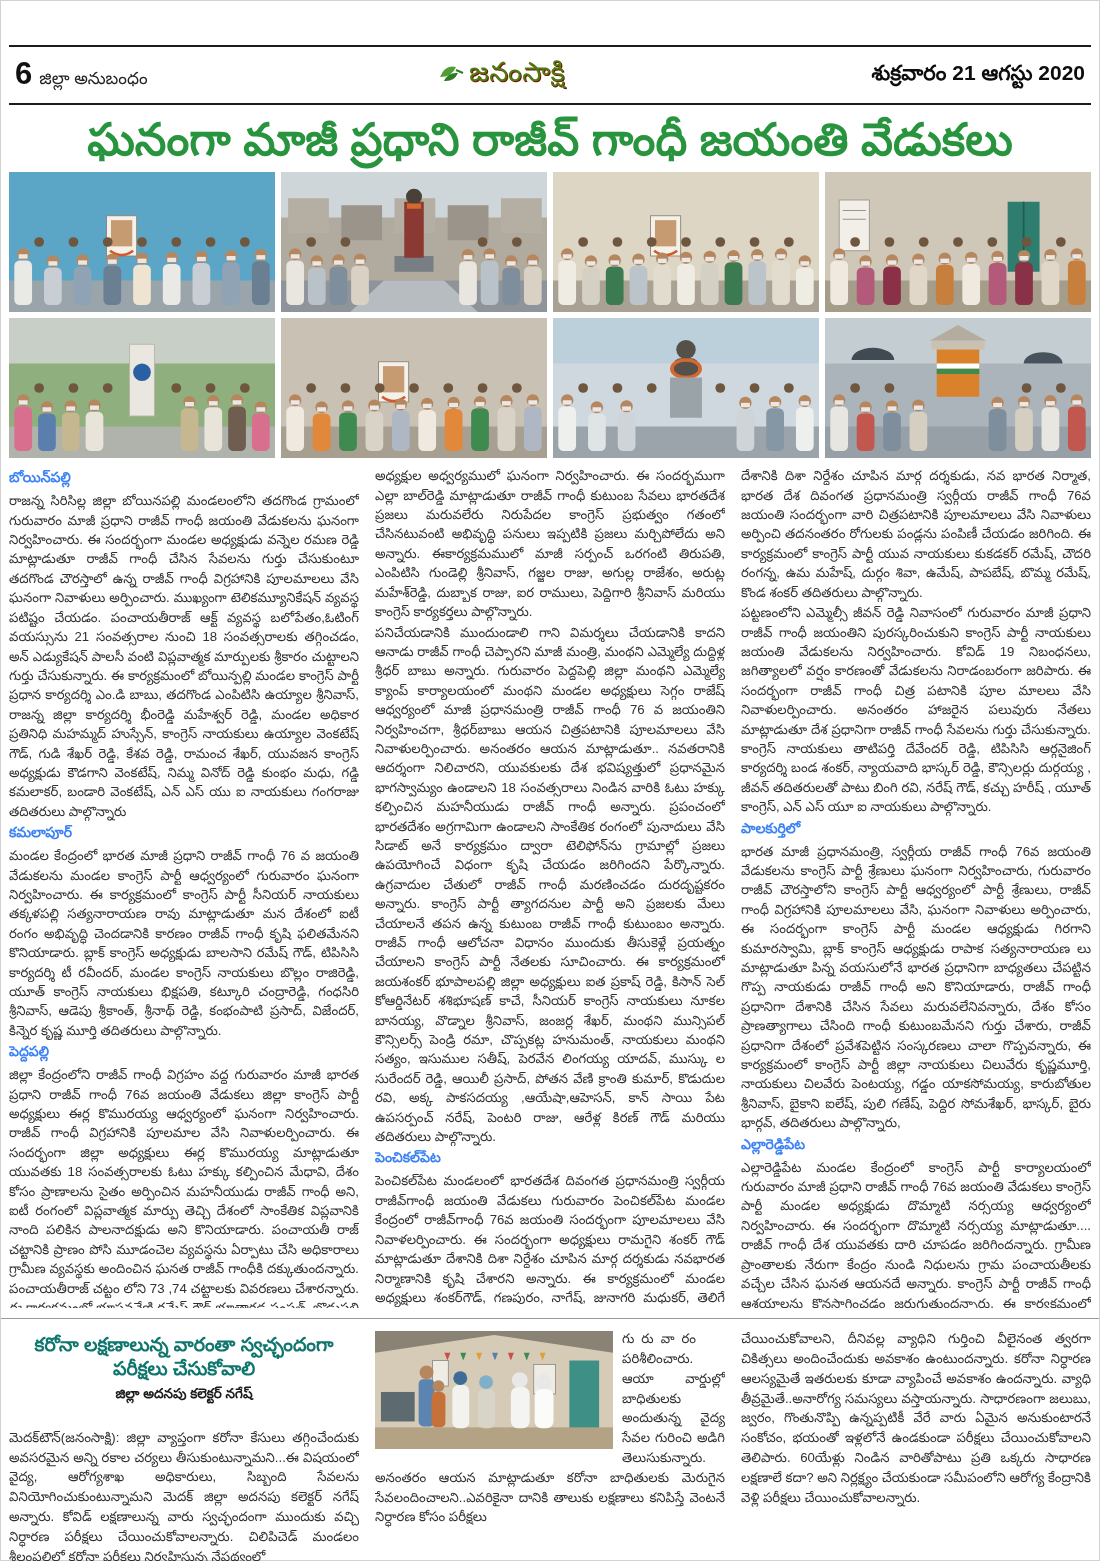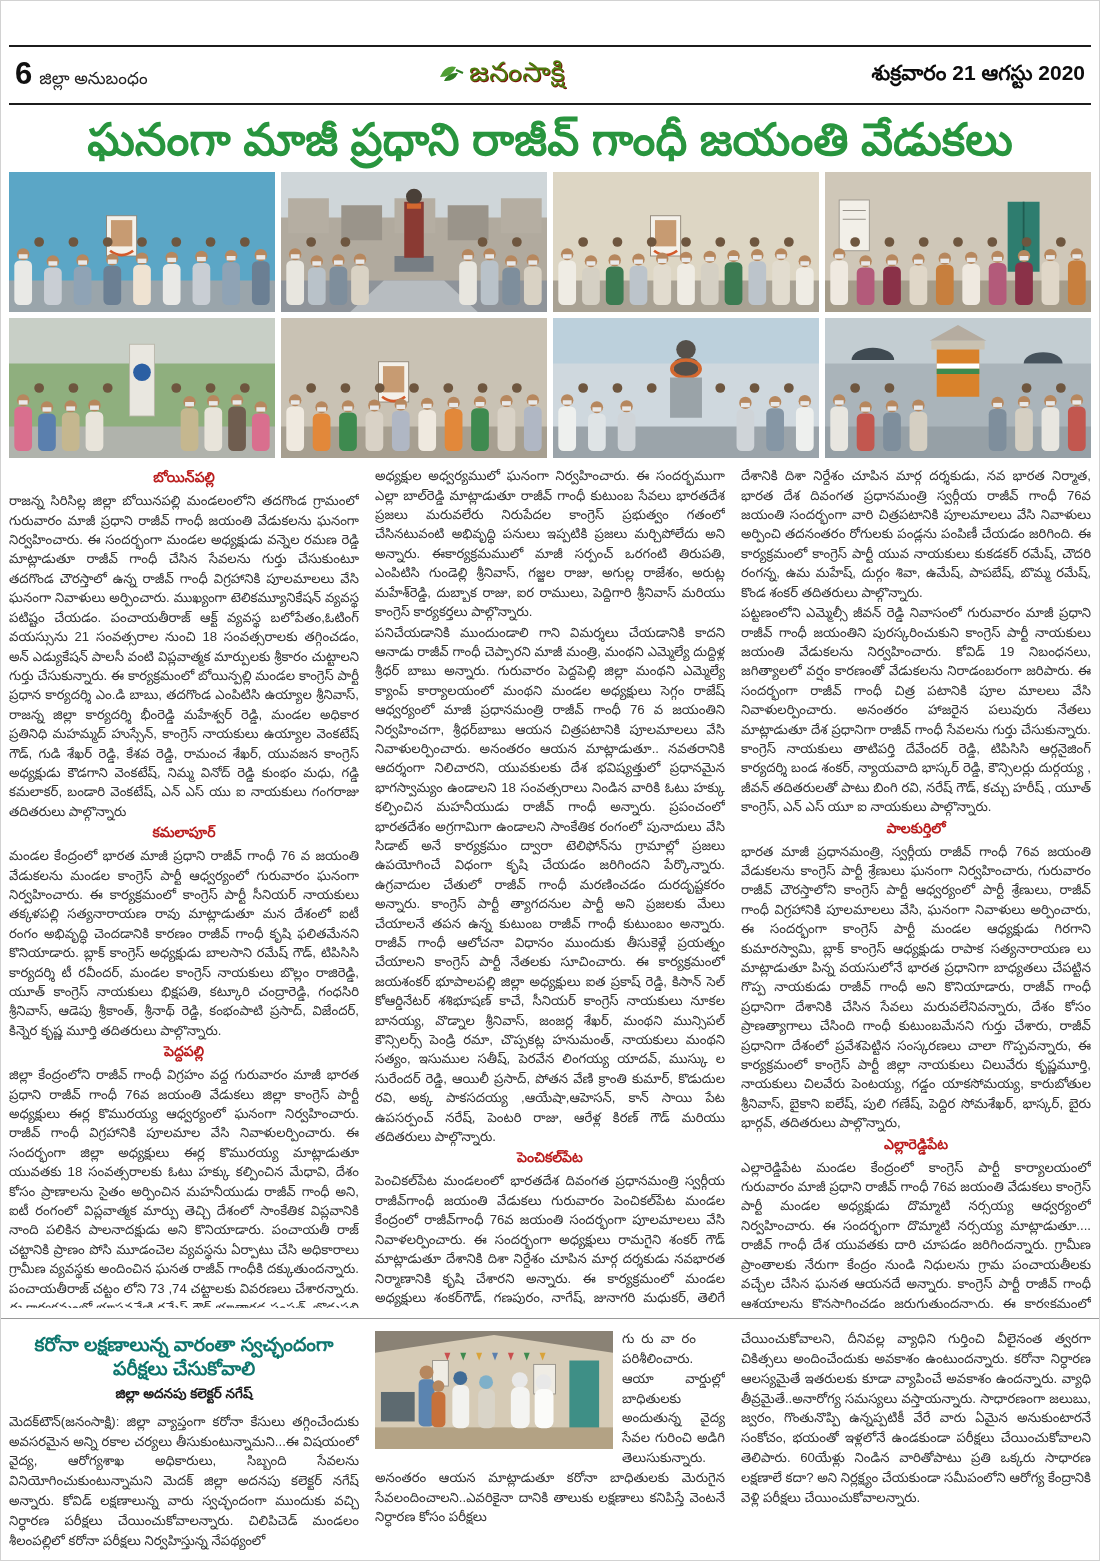--- a/index.html
+++ b/index.html
@@ -17,28 +17,28 @@
   .h-right{font-size:21px;font-weight:bold;color:#0d0d0d;margin-left:16px;}
   
   .headline{margin:11px 0 9px;text-align:center;font-size:45px;font-weight:bold;color:#28953e;line-height:1.05;}
   
   .photo-grid{display:grid;grid-template-columns:repeat(4,1fr);gap:6px;}
   .photo{height:140px;overflow:hidden;background:#ddd;}
   .photo svg{width:100%;height:100%;display:block;}
   
   .body-cols{display:flex;gap:16px;margin-top:8px;height:842px;overflow:hidden;}
   .col{flex:1;overflow:hidden;}
-  .sec-h{font-size:14px;font-weight:bold;margin:3px 0 2px;color:#b91c1c;text-align:center;}
+  .sec-h{font-size:14px;font-weight:bold;margin:3px 0 2px;color:#3b82f6;}
   .sec-p{font-size:13.2px;line-height:1.47;text-align:justify;margin:0 0 1px;color:#303030;}
   .rule{border:none;border-top:1px solid #9a9a9a;margin:10px -8px 0 -8px;}
   
   .bottom{display:flex;gap:16px;margin-top:10px;height:238px;overflow:hidden;}
   .b-left{flex:1;overflow:hidden;}
   .b-left h2{font-size:19px;text-align:center;margin:4px 6px 5px;font-weight:bold;color:#0f766e;line-height:1.25;}
-  .b-left h4{font-size:13.5px;text-align:center;margin:0 0 7px;font-weight:bold;color:#1a1a1a;}
+  .b-left h4{font-size:13.5px;text-align:center;margin:0 0 23px;font-weight:bold;color:#1a1a1a;}
   .b-left p{font-size:13.2px;line-height:1.5;text-align:justify;margin:0;color:#303030;}
   .b-mid{flex:1;overflow:hidden;font-size:13.2px;line-height:1.5;text-align:justify;color:#303030;}
   .b-photo{float:left;width:238px;height:118px;margin:2px 9px 4px 0;background:#cfc4ae;}
   .b-photo svg{width:100%;height:100%;display:block;}
   .spaced{letter-spacing:7px;}
   .b-right{flex:1;overflow:hidden;font-size:13.2px;line-height:1.5;text-align:justify;color:#303030;}
 </style>
 </head>
 <body>
 

